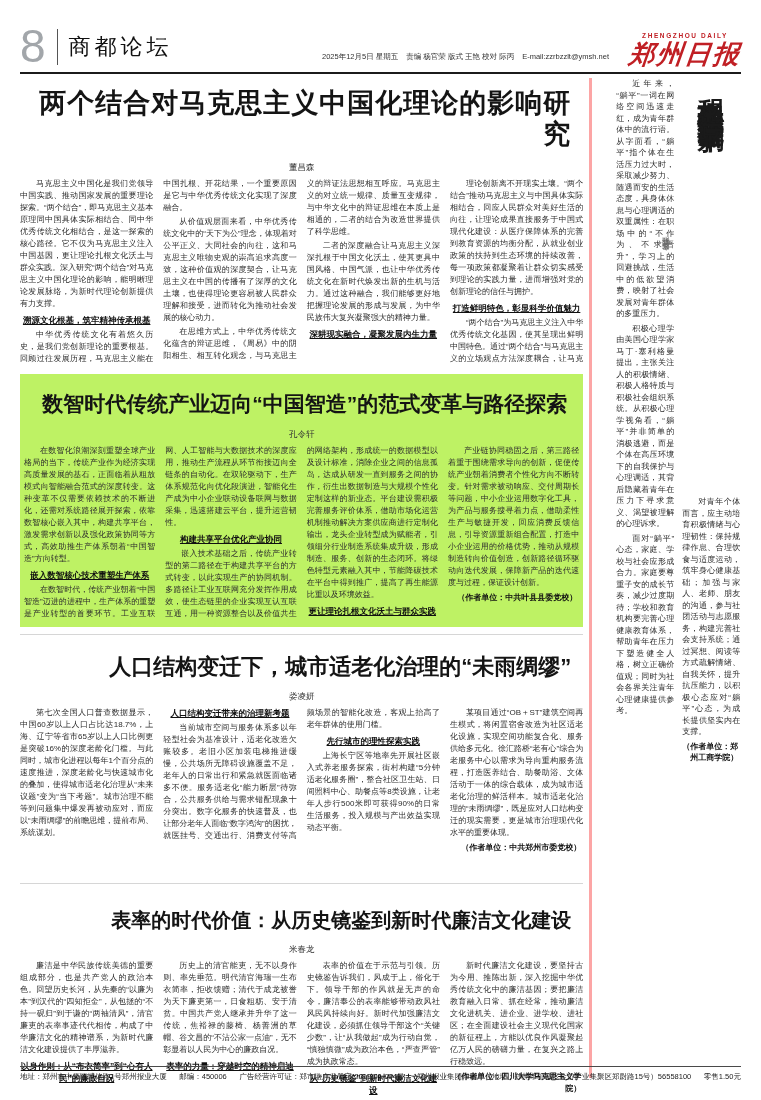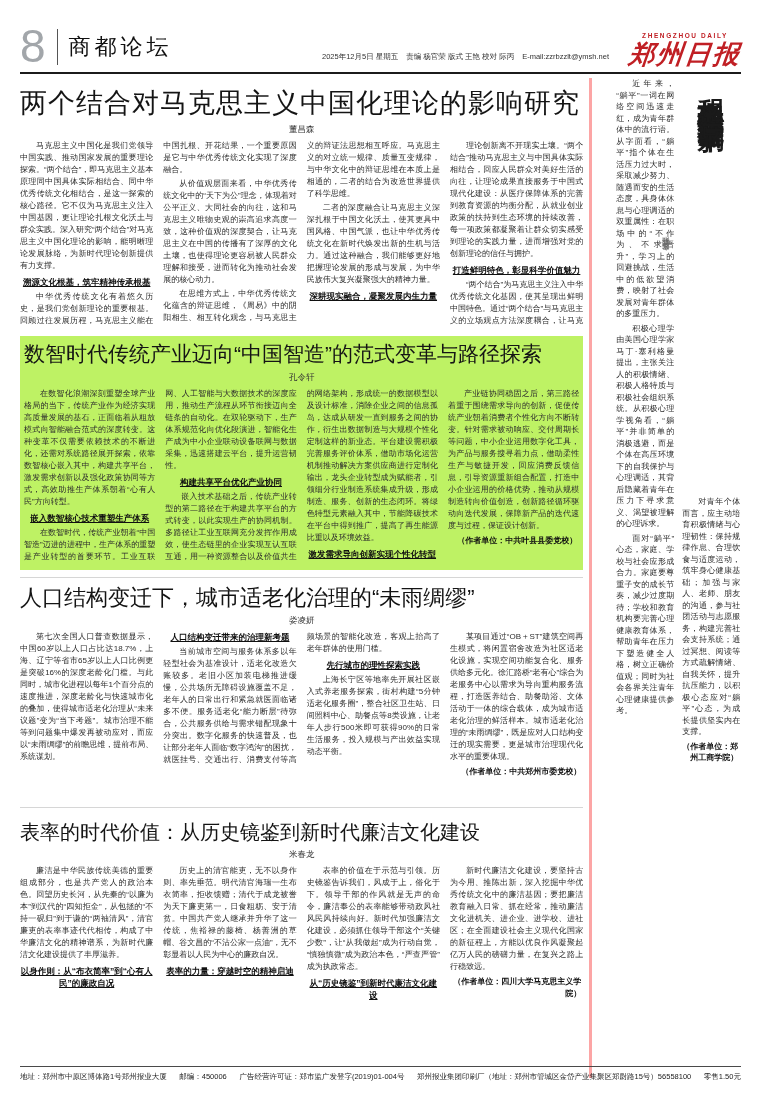--- a/index.html
+++ b/index.html
@@ -20,21 +20,21 @@
   .brand{text-align:center;color:#c01f24;line-height:1;}
   .brand-en{font-size:6.5px;font-weight:700;letter-spacing:1.6px;margin-bottom:2px;}
   .brand-cn{font-size:26px;font-weight:800;font-style:italic;letter-spacing:2px;display:inline-block;transform:skewX(-6deg);}
   
   .content{display:flex;margin-top:4px;}
   .main-col{width:578px;}
   .side-col{width:128px;margin-left:6px;border-left:3px solid #fca5a5;padding-left:24px;
     height:1000px;overflow:hidden;position:relative;}
   
   .article{box-sizing:border-box;}
-  .article .title{font-weight:400;color:#141414;text-align:left;line-height:1.15;margin:0;}
+  .article .title{font-weight:700;color:#141414;text-align:right;line-height:1.15;margin:12px;}
   .article .author{text-align:center;font-size:8.5px;color:#333;margin:5px 0 4px;}
   .article .body{column-gap:10px;column-count:4;text-align:justify;overflow:hidden;
     font-size:8px;line-height:12px;color:#2c2c2c;}
   .para{text-indent:2em;margin:0 0 2px 0;}
   .subhead{font-weight:700;text-align:center;font-size:8.5px;color:#101010;margin:4px 0 3px;text-indent:0;text-decoration:underline;}
   .attr{text-align:right;font-weight:600;color:#111;margin-top:3px;padding-right:2px;}
   .a1 .title{font-size:27px;letter-spacing:1px;margin-top:10px;}
   .a1 .body{height:188px;}
   .a2{background:#bef264;margin-top:8px;padding:6px 4px 4px;}
   .a2 .title{font-size:21px;}
@@ -102,26 +102,26 @@
             <div class="para">理论创新离不开现实土壤。“两个结合”推动马克思主义与中国具体实际相结合，回应人民群众对美好生活的向往，让理论成果直接服务于中国式现代化建设：从医疗保障体系的完善到教育资源的均衡分配，从就业创业政策的扶持到生态环境的持续改善，每一项政策都凝聚着让群众切实感受到理论的实践力量，进而增强对党的创新理论的信任与拥护。</div>
             <div class="subhead">打造鲜明特色，彰显科学价值魅力</div>
             <div class="para">“两个结合”为马克思主义注入中华优秀传统文化基因，使其呈现出鲜明中国特色。通过“两个结合”与马克思主义的立场观点方法深度耦合，让马克思主义不再是外来的理论样式，而是深深融入中国社会发展进程、具有成熟解析价值的科学理论。</div>
           </div>
       </div>
 
       <div class="article a2">
         <h1 class="title">数智时代传统产业迈向“中国智造”的范式变革与路径探索</h1>
         <div class="author">孔令轩</div>
         <div class="body">
-            <div class="para">在数智化浪潮深刻重塑全球产业格局的当下，传统产业作为经济实现高质量发展的基石，正面临着从粗放模式向智能融合范式的深度转变。这种变革不仅需要依赖技术的不断进化，还需对系统路径展开探索，依靠数智核心嵌入其中，构建共享平台，激发需求创新以及强化政策协同等方式，高效助推生产体系朝着“心有人民”方向转型。</div>
+            <div class="para">在数智化浪潮深刻重塑全球产业格局的当下，传统产业作为经济实现高质量发展的基石，正面临着从粗放模式向智能融合范式的深度转变。这种变革不仅需要依赖技术的不断进化，还需对系统路径展开探索，依靠数智核心嵌入其中，构建共享平台，激发需求创新以及强化政策协同等方式，高效助推生产体系朝着“中国智造”方向转型。</div>
             <div class="subhead">嵌入数智核心技术重塑生产体系</div>
             <div class="para">在数智时代，传统产业朝着“中国智造”迈进的进程中，生产体系的重塑是产业转型的首要环节。工业互联网、人工智能与大数据技术的深度应用，推动生产流程从环节衔接迈向全链条的自动化。在双轮驱动下，生产体系规范化向优化段演进，智能化生产成为中小企业联动设备联网与数据采集，迅速搭建云平台，提升运营韧性。</div>
             <div class="subhead">构建共享平台优化产业协同</div>
             <div class="para">嵌入技术基础之后，传统产业转型的第二路径在于构建共享平台的方式转变，以此实现生产的协同机制。多路径让工业互联网充分发挥作用成效，使生态链里的企业实现互认互联互通，用一种资源整合以及价值共生的网络架构，形成统一的数据模型以及设计标准，消除企业之间的信息孤岛，达成从研发一直到服务之间的协作，衍生出数据制造与大规模个性化定制这样的新业态。平台建设需积极完善服务评价体系，借助市场化运营机制推动解决方案供应商进行定制化输出，龙头企业转型成为赋能者，引领细分行业制造系统集成升级，形成制造、服务、创新的生态闭环。将绿色特型元素融入其中，节能降碳技术在平台中得到推广，提高了再生能源比重以及环境效益。</div>
-            <div class="subhead">激发需求导向创新实现个性化转型</div>
+            <div class="subhead">更让理论扎根文化沃土与群众实践</div>
             <div class="para">产业链协同稳固之后，第三路径着重于围绕需求导向的创新，促使传统产业朝着消费者个性化方向不断转变。针对需求被动响应、交付周期长等问题，中小企业运用数字化工具，为产品与服务搜寻着力点，借助柔性生产与敏捷开发，回应消费反馈信息，引导资源重新组合配置，打造中小企业运用的价格优势，推动从规模制造转向价值创造，创新路径循环驱动向迭代发展，保障新产品的迭代速度与过程，保证设计创新。</div>
             <div class="attr">（作者单位：中共叶县县委党校）</div>
           </div>
       </div>
 
       <div class="article a3">
         <h1 class="title">人口结构变迁下，城市适老化治理的“未雨绸缪”</h1>
         <div class="author">娄凌妍</div>
         <div class="body">
             <div class="para">第七次全国人口普查数据显示，中国60岁以上人口占比达18.7%，上海、辽宁等省市65岁以上人口比例更是突破16%的深度老龄化门槛。与此同时，城市化进程以每年1个百分点的速度推进，深度老龄化与快速城市化的叠加，使得城市适老化治理从“未来议题”变为“当下考题”。城市治理不能等到问题集中爆发再被动应对，而应以“未雨绸缪”的前瞻思维，提前布局、系统谋划。</div>

